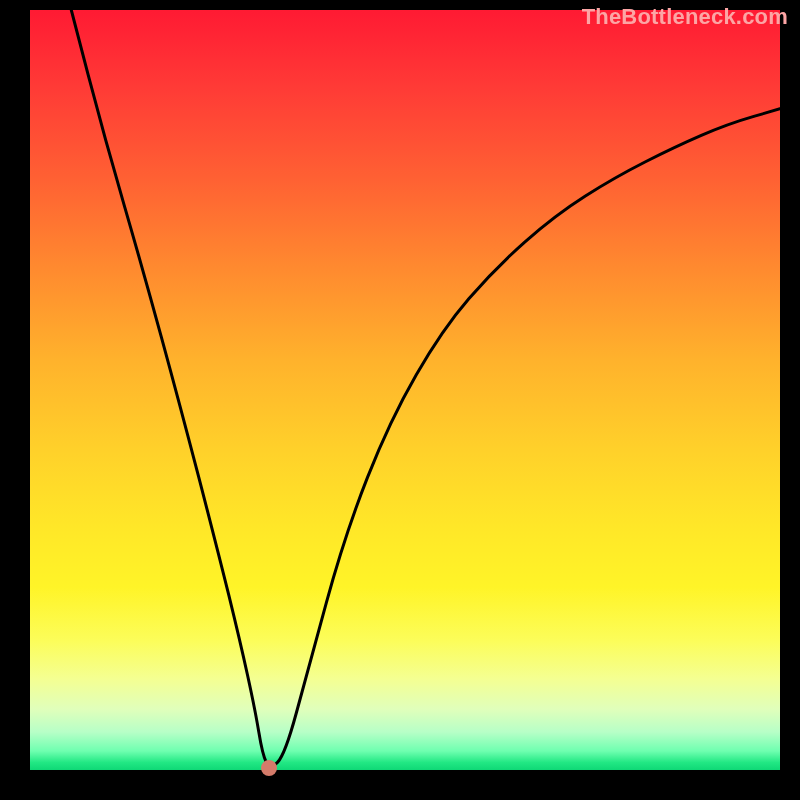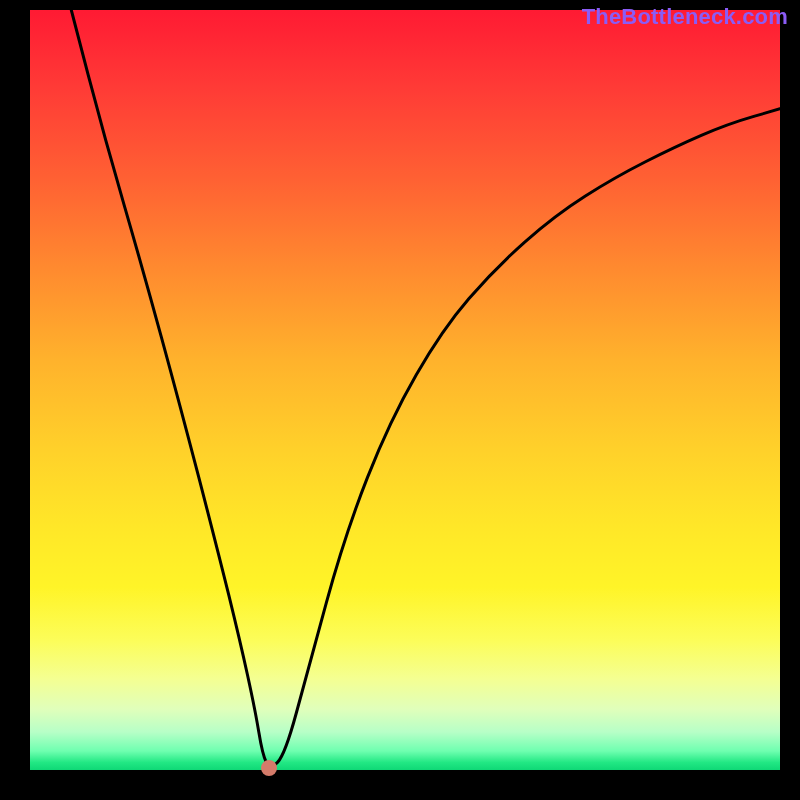--- a/index.html
+++ b/index.html
@@ -45,21 +45,21 @@
     position: absolute;
     left: 0;
     top: 0;
     width: 750px;
     height: 760px;
   }
   .watermark {
     position: absolute;
     top: 4px;
     right: 12px;
-    color: #8b5cf6;
+    color: #fca5a5;
     font-size: 22px;
     font-weight: 600;
     letter-spacing: 0.2px;
     user-select: none;
   }
   .dot {
     position: absolute;
     width: 16px;
     height: 16px;
     border-radius: 50%;

